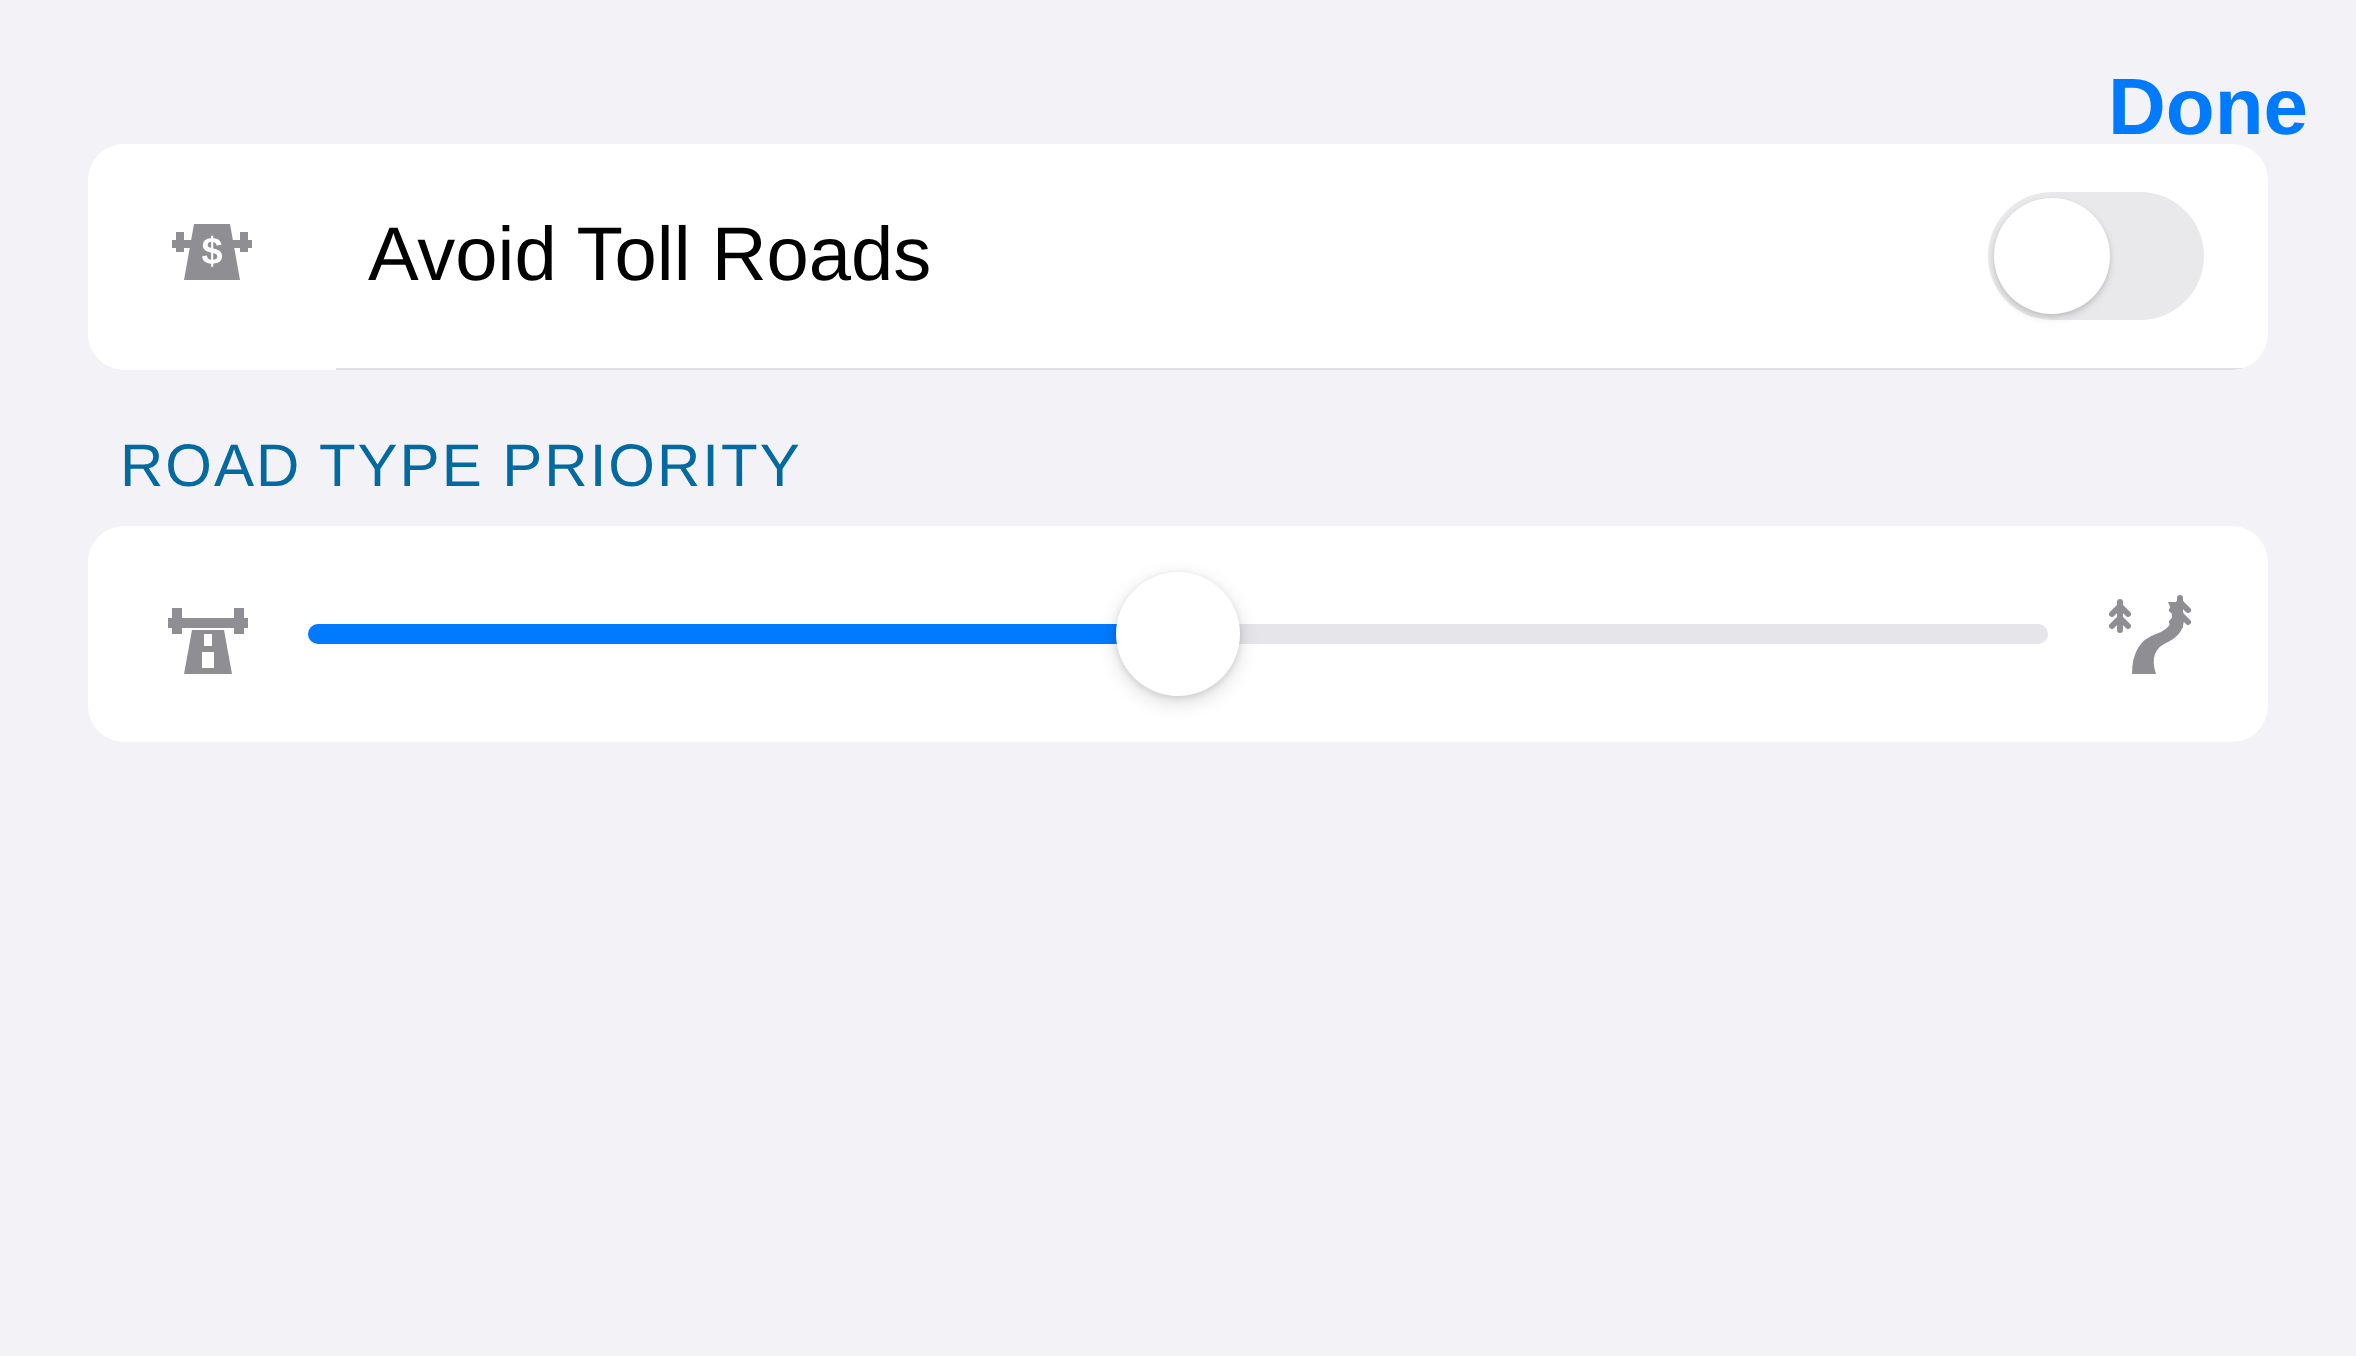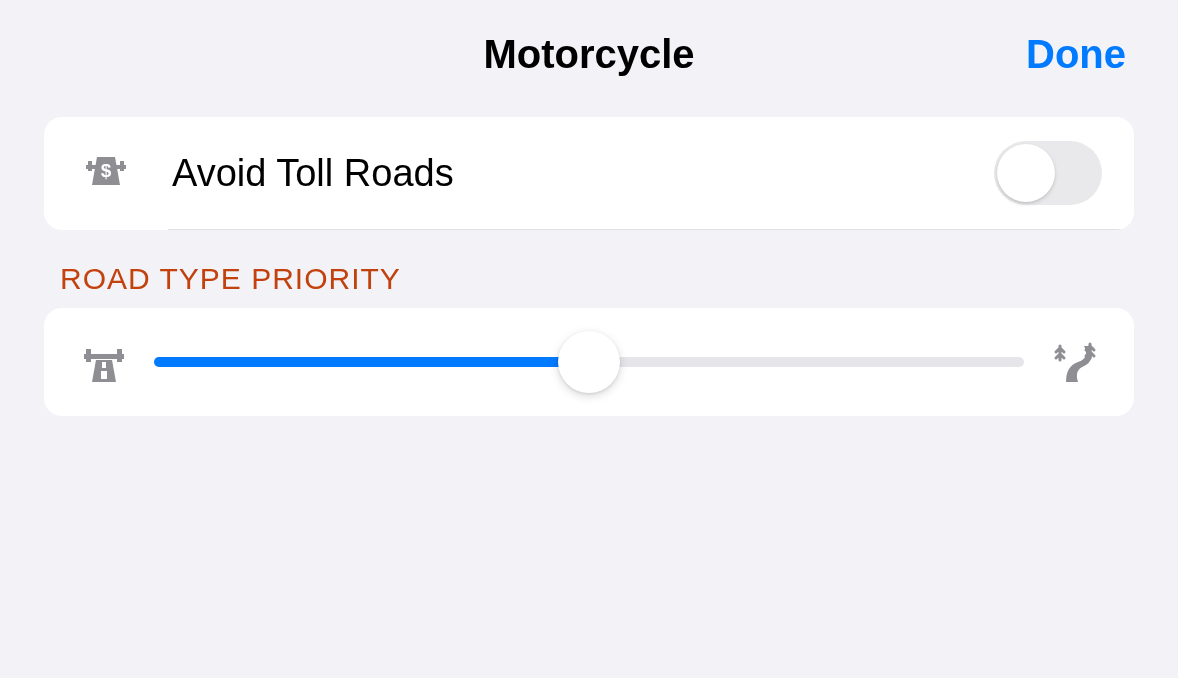--- a/index.html
+++ b/index.html
@@ -21,21 +21,21 @@
       position: relative;
       padding: 32px 40px 40px 40px;
     }
     .header-title {
       font-size: 40px;
       font-weight: 700;
       color: #000;
     }
     .done-btn {
       position: absolute;
-      right: 52px;
+      right: 24px;
       top: 32px;
       font-size: 40px;
       font-weight: 600;
       color: #007aff;
       background: none;
       border: none;
       cursor: pointer;
     }
     .card {
       background: #fff;
@@ -55,21 +55,21 @@
       display: flex;
       align-items: center;
       justify-content: center;
       flex-shrink: 0;
     }
     .row-label {
       font-size: 38px;
       font-weight: 400;
       color: #000;
       flex: 1;
-      margin-left: 36px;
+      margin-left: 48px;
     }
     .divider {
       height: 1px;
       background: #e0e0e2;
       margin-left: 124px;
     }
     .toggle {
       width: 108px;
       height: 64px;
       background: #e9e9eb;
@@ -84,21 +84,21 @@
       background: #fff;
       border-radius: 50%;
       position: absolute;
       top: 3px;
       left: 3px;
       box-shadow: 0 2px 4px rgba(0,0,0,0.12), 0 1px 2px rgba(0,0,0,0.08);
     }
     .section-label {
       font-size: 30px;
       font-weight: 400;
-      color: #c2410c;
+      color: #0369a1;
       letter-spacing: 1px;
       margin: 12px 60px 12px 60px;
     }
     .slider-row {
       display: flex;
       align-items: center;
       padding: 24px 34px;
       gap: 24px;
     }
     .slider-icon {
@@ -140,21 +140,20 @@
       top: 50%;
       transform: translate(-50%, -50%);
       box-shadow: 0 3px 10px rgba(0,0,0,0.15), 0 1px 3px rgba(0,0,0,0.1);
       cursor: pointer;
     }
   </style>
 </head>
 <body>
 
 <div class="header">
-  <div class="header-title">Motorcycle</div>
   <button class="done-btn">Done</button>
 </div>
 
 <div class="card">
   <div class="row">
     <div class="row-icon">
       <svg width="56" height="56" viewBox="0 0 56 56" fill="#8e8e93">
         <path d="M19 12 L37 12 L42 40 L14 40 Z"></path>
         <rect x="8" y="20" width="10" height="4"></rect>
         <rect x="38" y="20" width="10" height="4"></rect>

